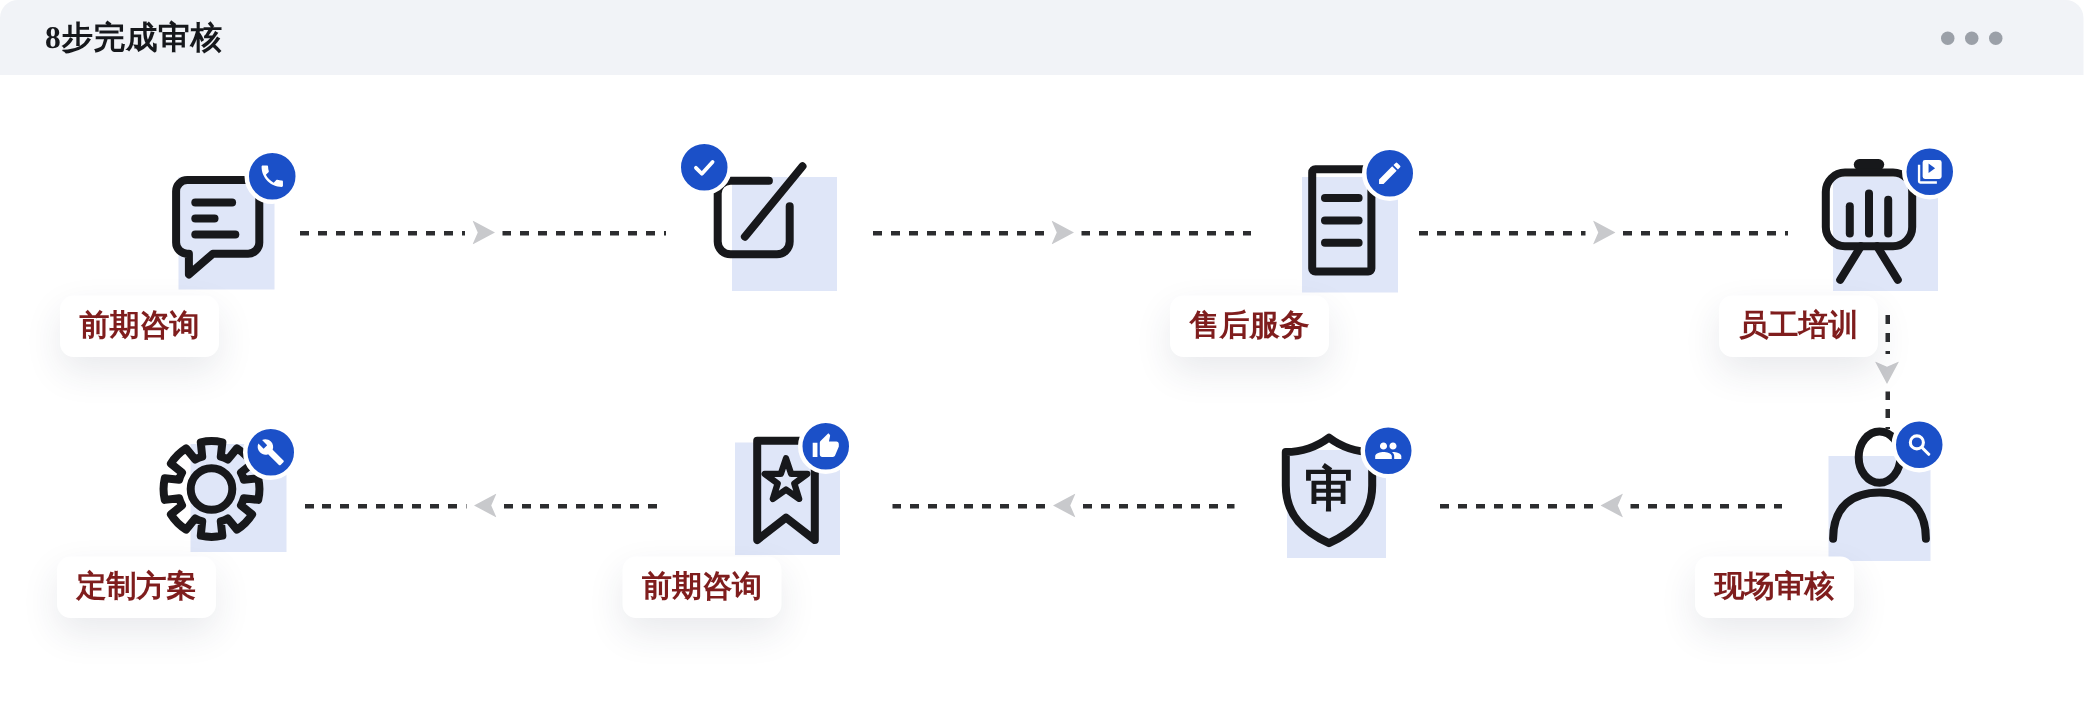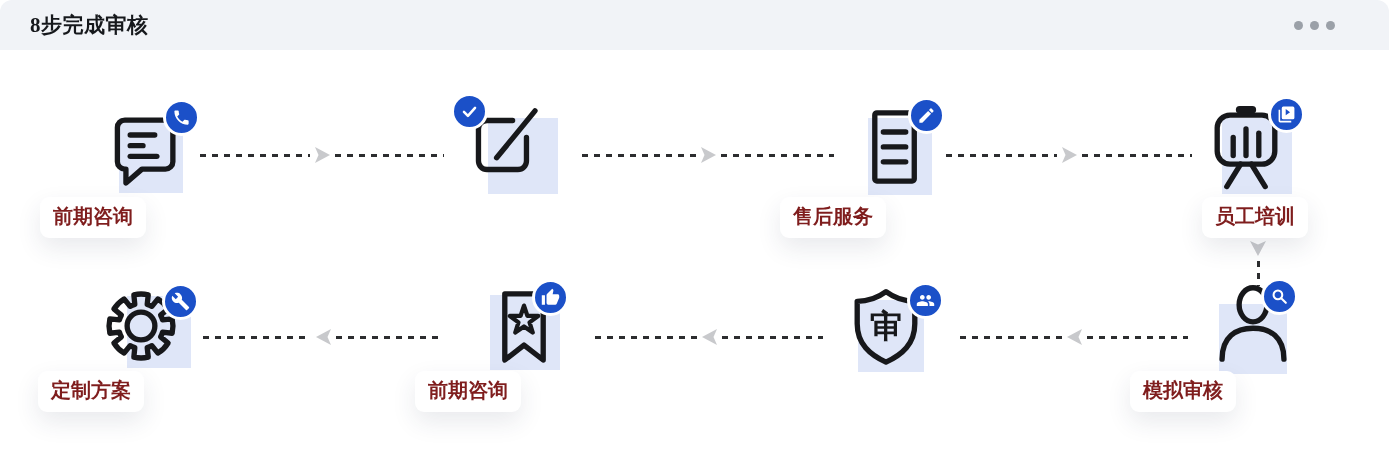--- a/index.html
+++ b/index.html
@@ -140,21 +140,21 @@
         <path d="M57 33 V54"></path>
       <path d="M40 62 L27 83"></path>
         <path d="M50 62 L63 83"></path>
     </svg>
     <div class="badge" style="left:70px;top:-2px;">
       <svg viewBox="0 0 24 24">
           <path fill="#fff" d="M4 6H2v14a2 2 0 0 0 2 2h14v-2H4V6zm16-4H8a2 2 0 0 0-2 2v12a2 2 0 0 0 2 2h12a2 2 0 0 0 2-2V4a2 2 0 0 0-2-2zm-9 11V5l5.5 4L11 13z"></path>
         </svg>
     </div>
   </div>
-  <div class="label" style="left:1202px;top:197px;text-align:center;">员工培训</div>
+  <div class="label" style="left:1146px;top:197px;text-align:center;">员工培训</div>
 
   <div class="conn v" style="left:1250px;top:210px;height:76px;">
     <div class="dash"></div>
     <svg class="chev" width="16" height="15" viewBox="0 0 16 15">
         <polygon points="0,0 8,15 16,0 8,3.5" fill="#c8c9cc"></polygon>
       </svg>
     <div class="dash"></div>
   </div>
 
   <div class="iconbox" style="left:93px;top:278px;">
@@ -228,15 +228,15 @@
       <ellipse cx="45" cy="27" rx="13" ry="16"></ellipse>
       <path d="M16 78 C16 57 29 49 45 49 C61 49 74 57 74 78"></path>
     </svg>
     <div class="badge" style="left:56px;top:2px;">
       <svg viewBox="0 0 24 24">
           <circle cx="10" cy="10" r="5.5" fill="none" stroke="#fff" stroke-width="2.6"></circle>
           <line x1="14.5" y1="14.5" x2="20" y2="20" stroke="#fff" stroke-width="2.6" stroke-linecap="round"></line>
         </svg>
     </div>
   </div>
-  <div class="label" style="left:1130px;top:371px;">模拟审核</div>
+  <div class="label" style="left:1130px;top:371px;">现场审核</div>
 
 </div>
 
 </body></html>

